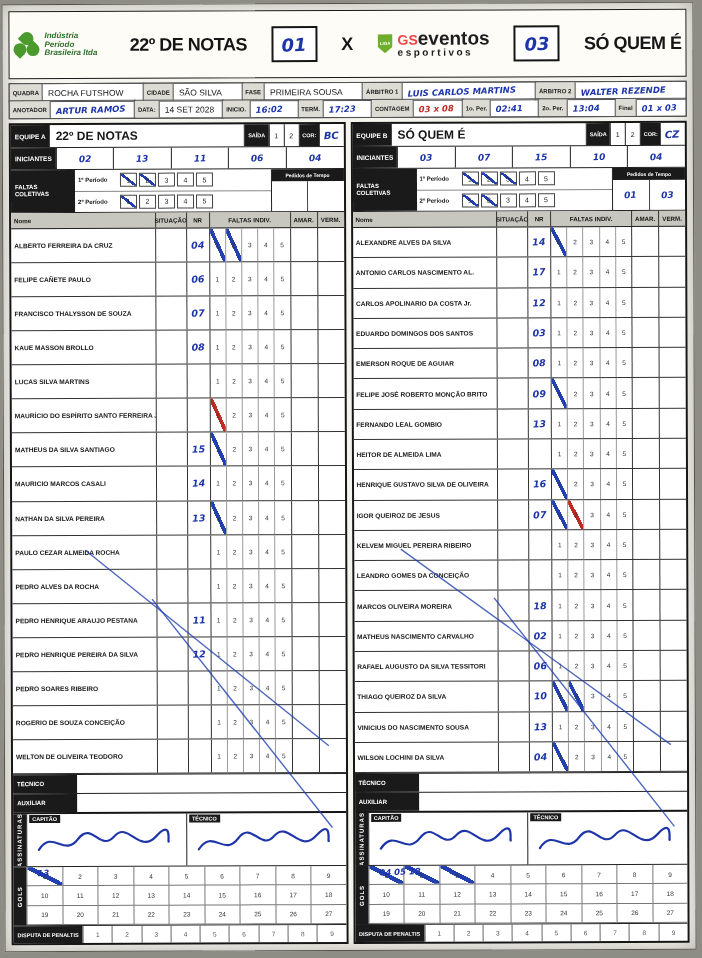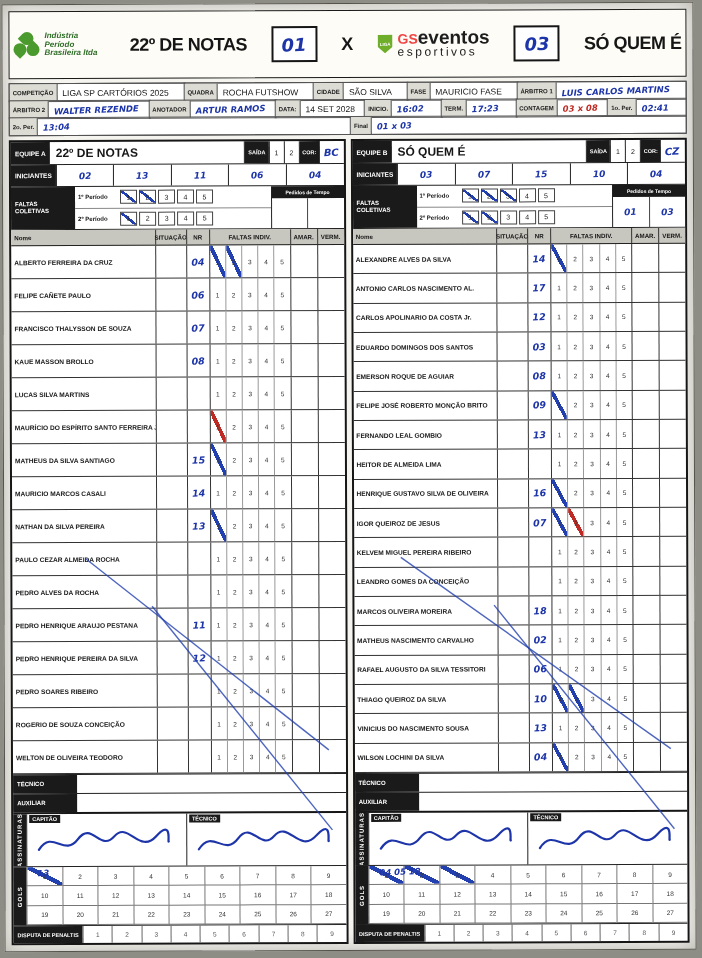--- a/index.html
+++ b/index.html
@@ -17,21 +17,21 @@
   .tt{font-size:18px;font-weight:800;letter-spacing:-.5px;white-space:nowrap}
   .scorebox{width:42px;height:32px;border:2px solid #161616;background:#fff;display:flex;align-items:center;justify-content:center;flex:0 0 auto}
   .scorebox .hw{font-size:18px}
   .vs{font-size:18px;font-weight:800}
   .gs{display:flex;align-items:center;gap:5px}
   .gs .shield{width:15px;height:19px;background:#6fae2a;clip-path:polygon(0 0,100% 0,100% 65%,50% 100%,0 65%);display:flex;align-items:center;justify-content:center;color:#fff;font-size:4.5px;font-weight:bold}
   .gs .stack{display:flex;flex-direction:column;line-height:.95;align-items:flex-start}
   .gs .row1{display:flex;align-items:baseline}
   .gs .g{color:#ef4444;font-size:14px;font-weight:900}
   .gs .e{color:#1d1d1d;font-size:19px;font-weight:900}
-  .gs .sub{font-size:12px;font-weight:normal;letter-spacing:2.5px;color:#1d1d1d}
+  .gs .sub{font-size:10px;font-weight:bold;letter-spacing:2.5px;color:#1d1d1d}
   
   .hw{font-family:"DejaVu Sans",sans-serif;font-weight:bold;font-style:italic;color:#1d35a8;display:inline-block;transform:rotate(-2deg)}
   .hwr{color:#bf2b24}
   
   .info{display:flex;flex-wrap:wrap;border:1px solid #333;background:#fff}
   .f{display:flex;align-items:stretch;outline:1px solid #555;flex:1 1 auto;min-height:17px}
   .f .l{background:#dddcd4;color:#222;font-size:6px;font-weight:bold;padding:1px 3px;display:flex;align-items:center;border-right:1px solid #555;white-space:nowrap}
   .f .v{font-size:8.5px;padding:1px 5px;display:flex;align-items:center;white-space:nowrap;min-width:34px}
   
   .panels{flex:1;display:flex;gap:5px;min-height:0}
@@ -126,34 +126,30 @@
       </span>
     </div>
     <span class="scorebox">
         <span class="hw">03</span>
       </span>
     <span class="tt">SÓ QUEM É</span>
   </div>
 
   <div class="info" id="info">
       <span class="f">
-        <span class="l">COMPETIÇÃO</span>
-        <span class="v">LIGA SP CARTÓRIOS 2025</span>
-      </span>
-      <span class="f">
         <span class="l">QUADRA</span>
         <span class="v">ROCHA FUTSHOW</span>
       </span>
       <span class="f">
         <span class="l">CIDADE</span>
         <span class="v">SÃO SILVA</span>
       </span>
       <span class="f">
         <span class="l">FASE</span>
-        <span class="v">MAURICIO FASE</span>
+        <span class="v">PRIMEIRA SOUSA</span>
       </span>
       <span class="f">
         <span class="l">ÁRBITRO 1</span>
         <span class="v hw">LUIS CARLOS MARTINS</span>
       </span>
       <span class="f">
         <span class="l">ÁRBITRO 2</span>
         <span class="v hw">WALTER REZENDE</span>
       </span>
       <span class="f">

